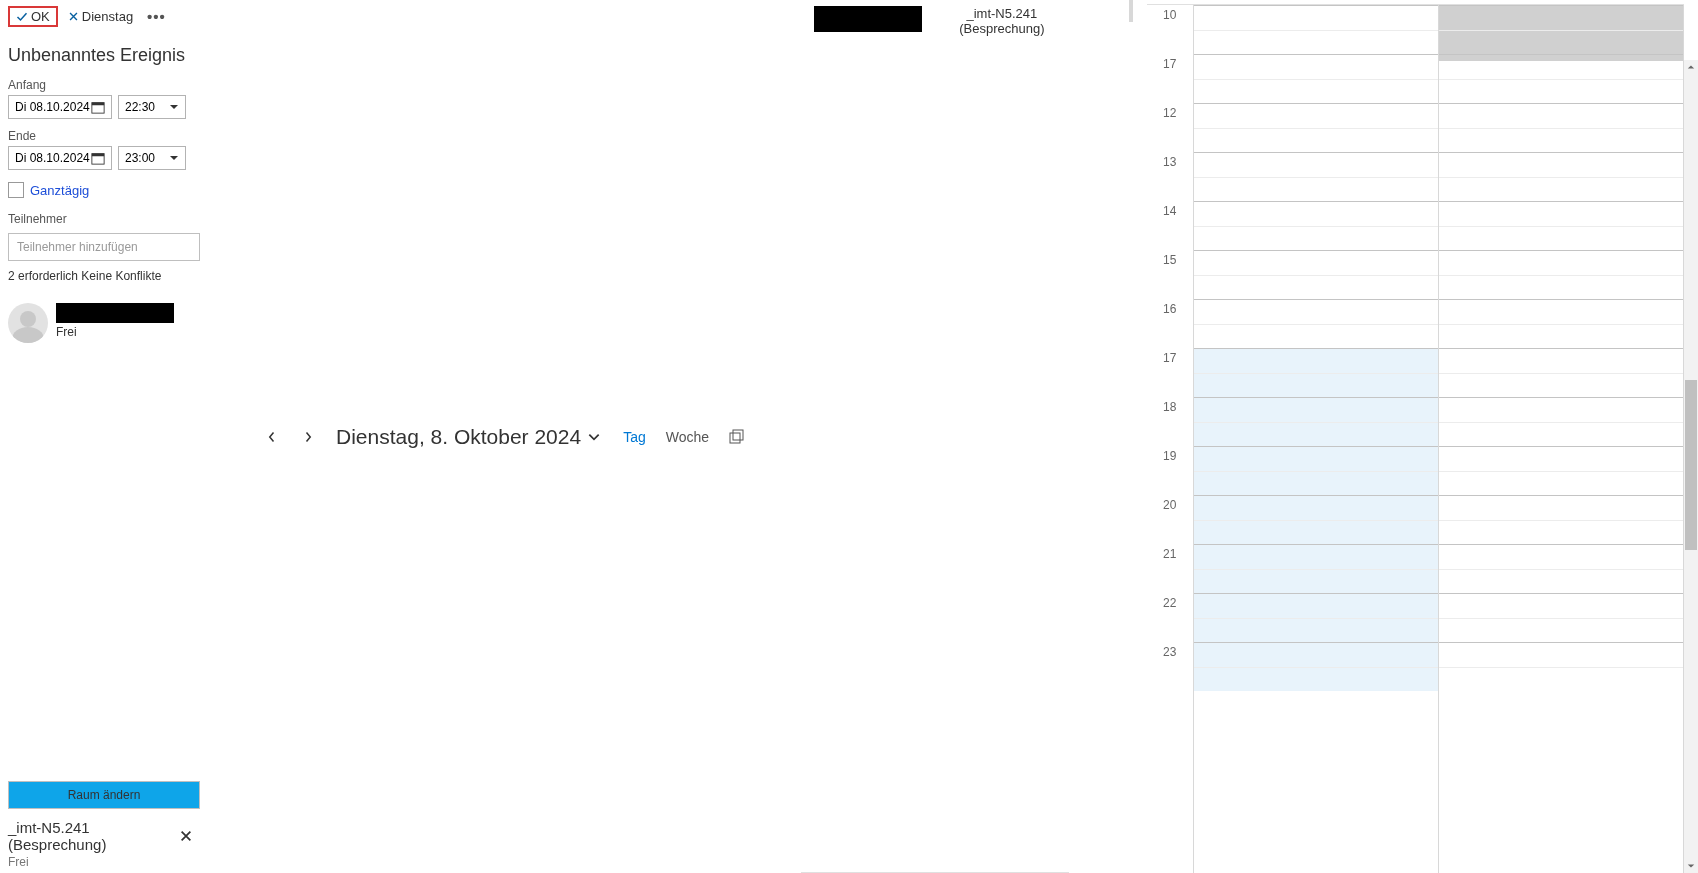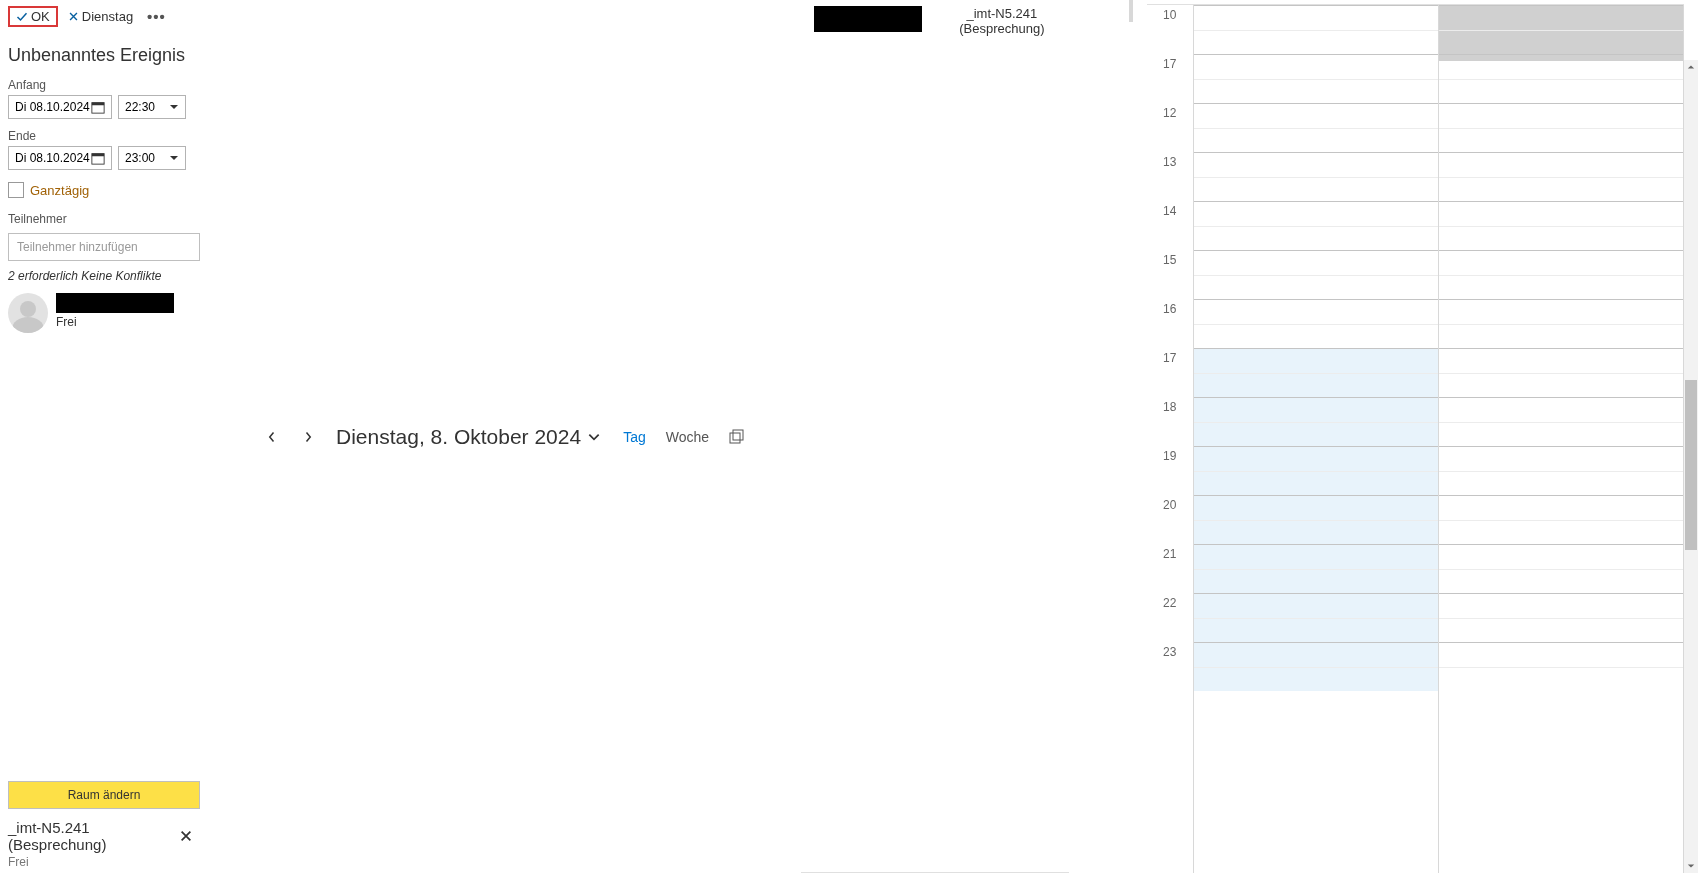--- a/index.html
+++ b/index.html
@@ -106,38 +106,37 @@
     }
     .allday-checkbox {
       width: 16px;
       height: 16px;
       border: 1px solid #999;
       background: #fff;
       cursor: pointer;
     }
     .allday-label {
       font-size: 13px;
-      color: #a16207;
+      color: #1d4ed8;
     }
     .text-input {
       width: 192px;
       border: 1px solid #bfbfbf;
       padding: 6px 8px;
       font-size: 12px;
       color: #333;
       background: #fff;
       margin-top: 4px;
       margin-bottom: 8px;
     }
     .text-input::placeholder { color: #9a9a9a; }
     .req-text {
       font-size: 12px;
       color: #333;
-      margin-bottom: 10px;
-      font-style: italic;
+      margin-bottom: 20px;
     }
     .attendee-row {
       display: flex;
       align-items: flex-start;
       gap: 8px;
     }
     .avatar-circle {
       width: 40px;
       height: 40px;
       border-radius: 50%;
@@ -169,21 +168,21 @@
       margin-bottom: 2px;
     }
     .frei-text {
       font-size: 12px;
       color: #333;
     }
     .spacer { flex: 1; }
     .room-btn {
       width: 192px;
       border: 1px solid #bfbfbf;
-      background: #fde047;
+      background: #0ea5e9;
       padding: 6px 16px;
       font-size: 12px;
       color: #333;
       text-align: center;
       cursor: pointer;
       margin-bottom: 10px;
     }
     .room-row {
       display: flex;
       align-items: center;

